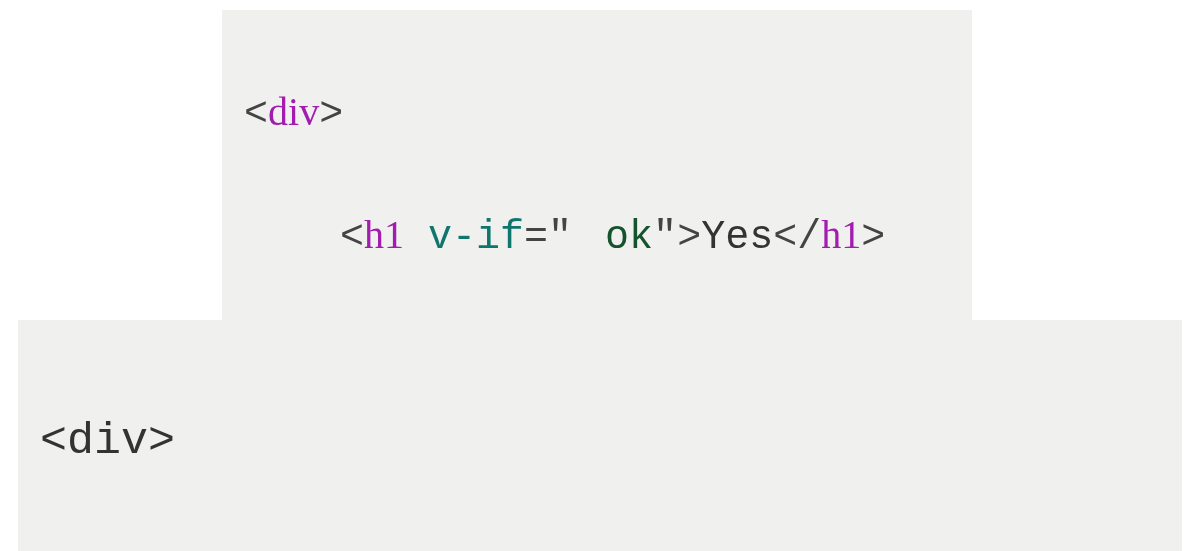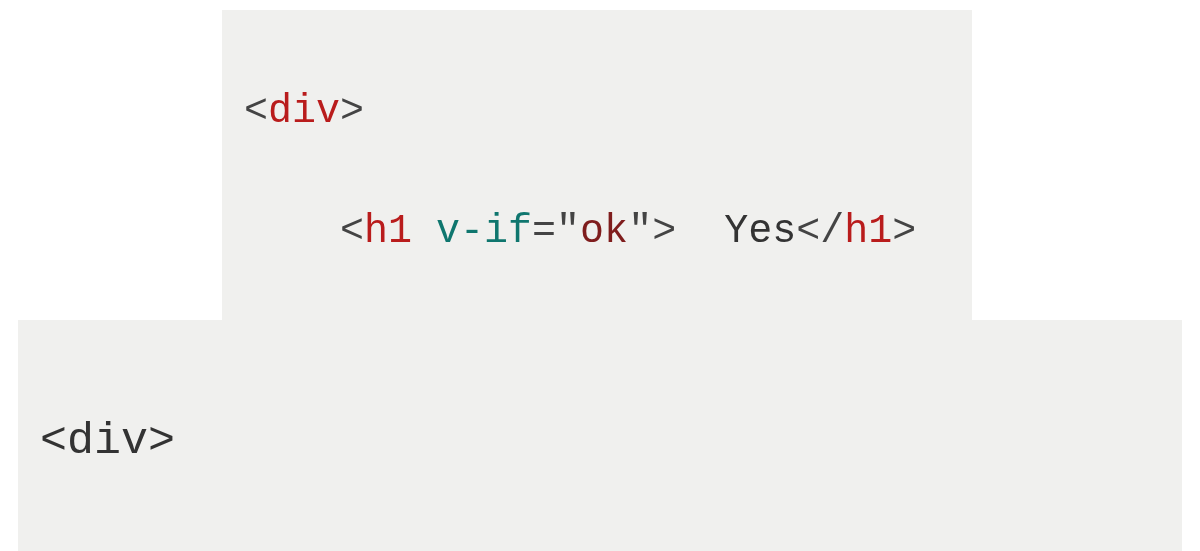--- a/index.html
+++ b/index.html
@@ -37,25 +37,25 @@
     top: 320px;
     width: 1164px;
     font-size: 45px;
     line-height: 1.6;
     padding: 14px 22px 18px 22px;
     color: #333;
   }
 
   
   .p  { color: #444; }          
-  .tg { color: #b91c1c; }       
+  .tg { color: #a21caf; font-family: Liberation Serif, serif; }       
   .at { color: #0f766e; }       
   .eq { color: #444; }          
-  .st { color: #7f1d1d; }       
-  .tx { color: #333; margin-left: 48px; }          
+  .st { color: #14532d; margin-left: 33px; }       
+  .tx { color: #333; }          
 </style>
 </head>
 <body>
 
 <div id="block1" class="code-block">
 <div><span class="p">&lt;</span><span class="tg">div</span><span class="p">&gt;</span></div>
 <div><span class="p">    </span><span class="p">&lt;</span><span class="tg">h1</span><span class="p"> </span><span class="at">v-if</span><span class="eq">=</span><span class="p">"</span><span class="st">ok</span><span class="p">"</span><span class="p">&gt;</span><span class="tx">Yes</span><span class="p">&lt;/</span><span class="tg">h1</span><span class="p">&gt;</span></div>
 <div><span class="p">    </span><span class="p">&lt;</span><span class="tg">h1</span><span class="p"> </span><span class="at">v-else</span><span class="p">&gt;</span><span class="tx">No</span><span class="p">&lt;/</span><span class="tg">h1</span><span class="p">&gt;</span></div>
 <div><span class="p">&lt;/</span><span class="tg">div</span><span class="p">&gt;</span></div>
 </div>

